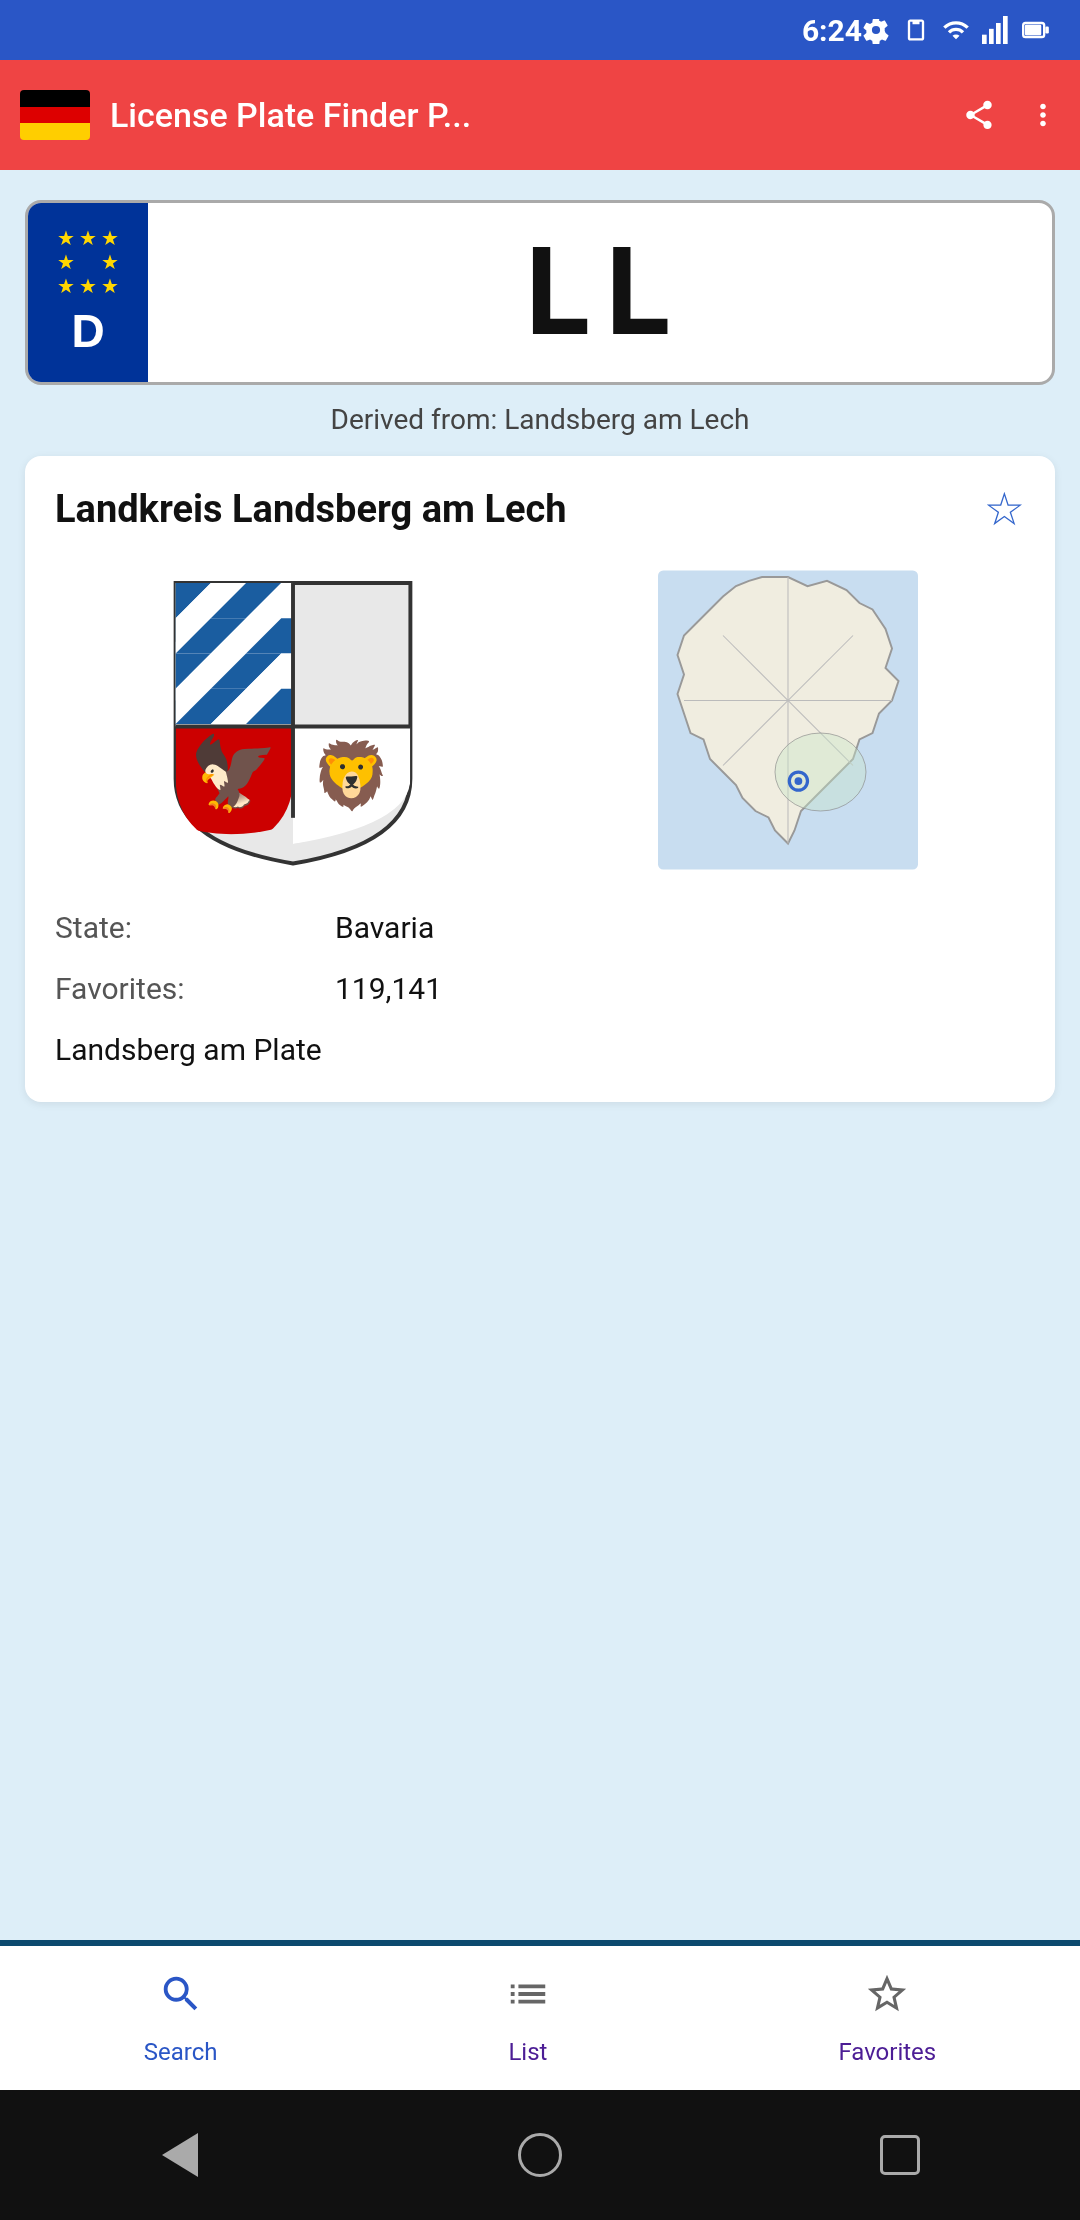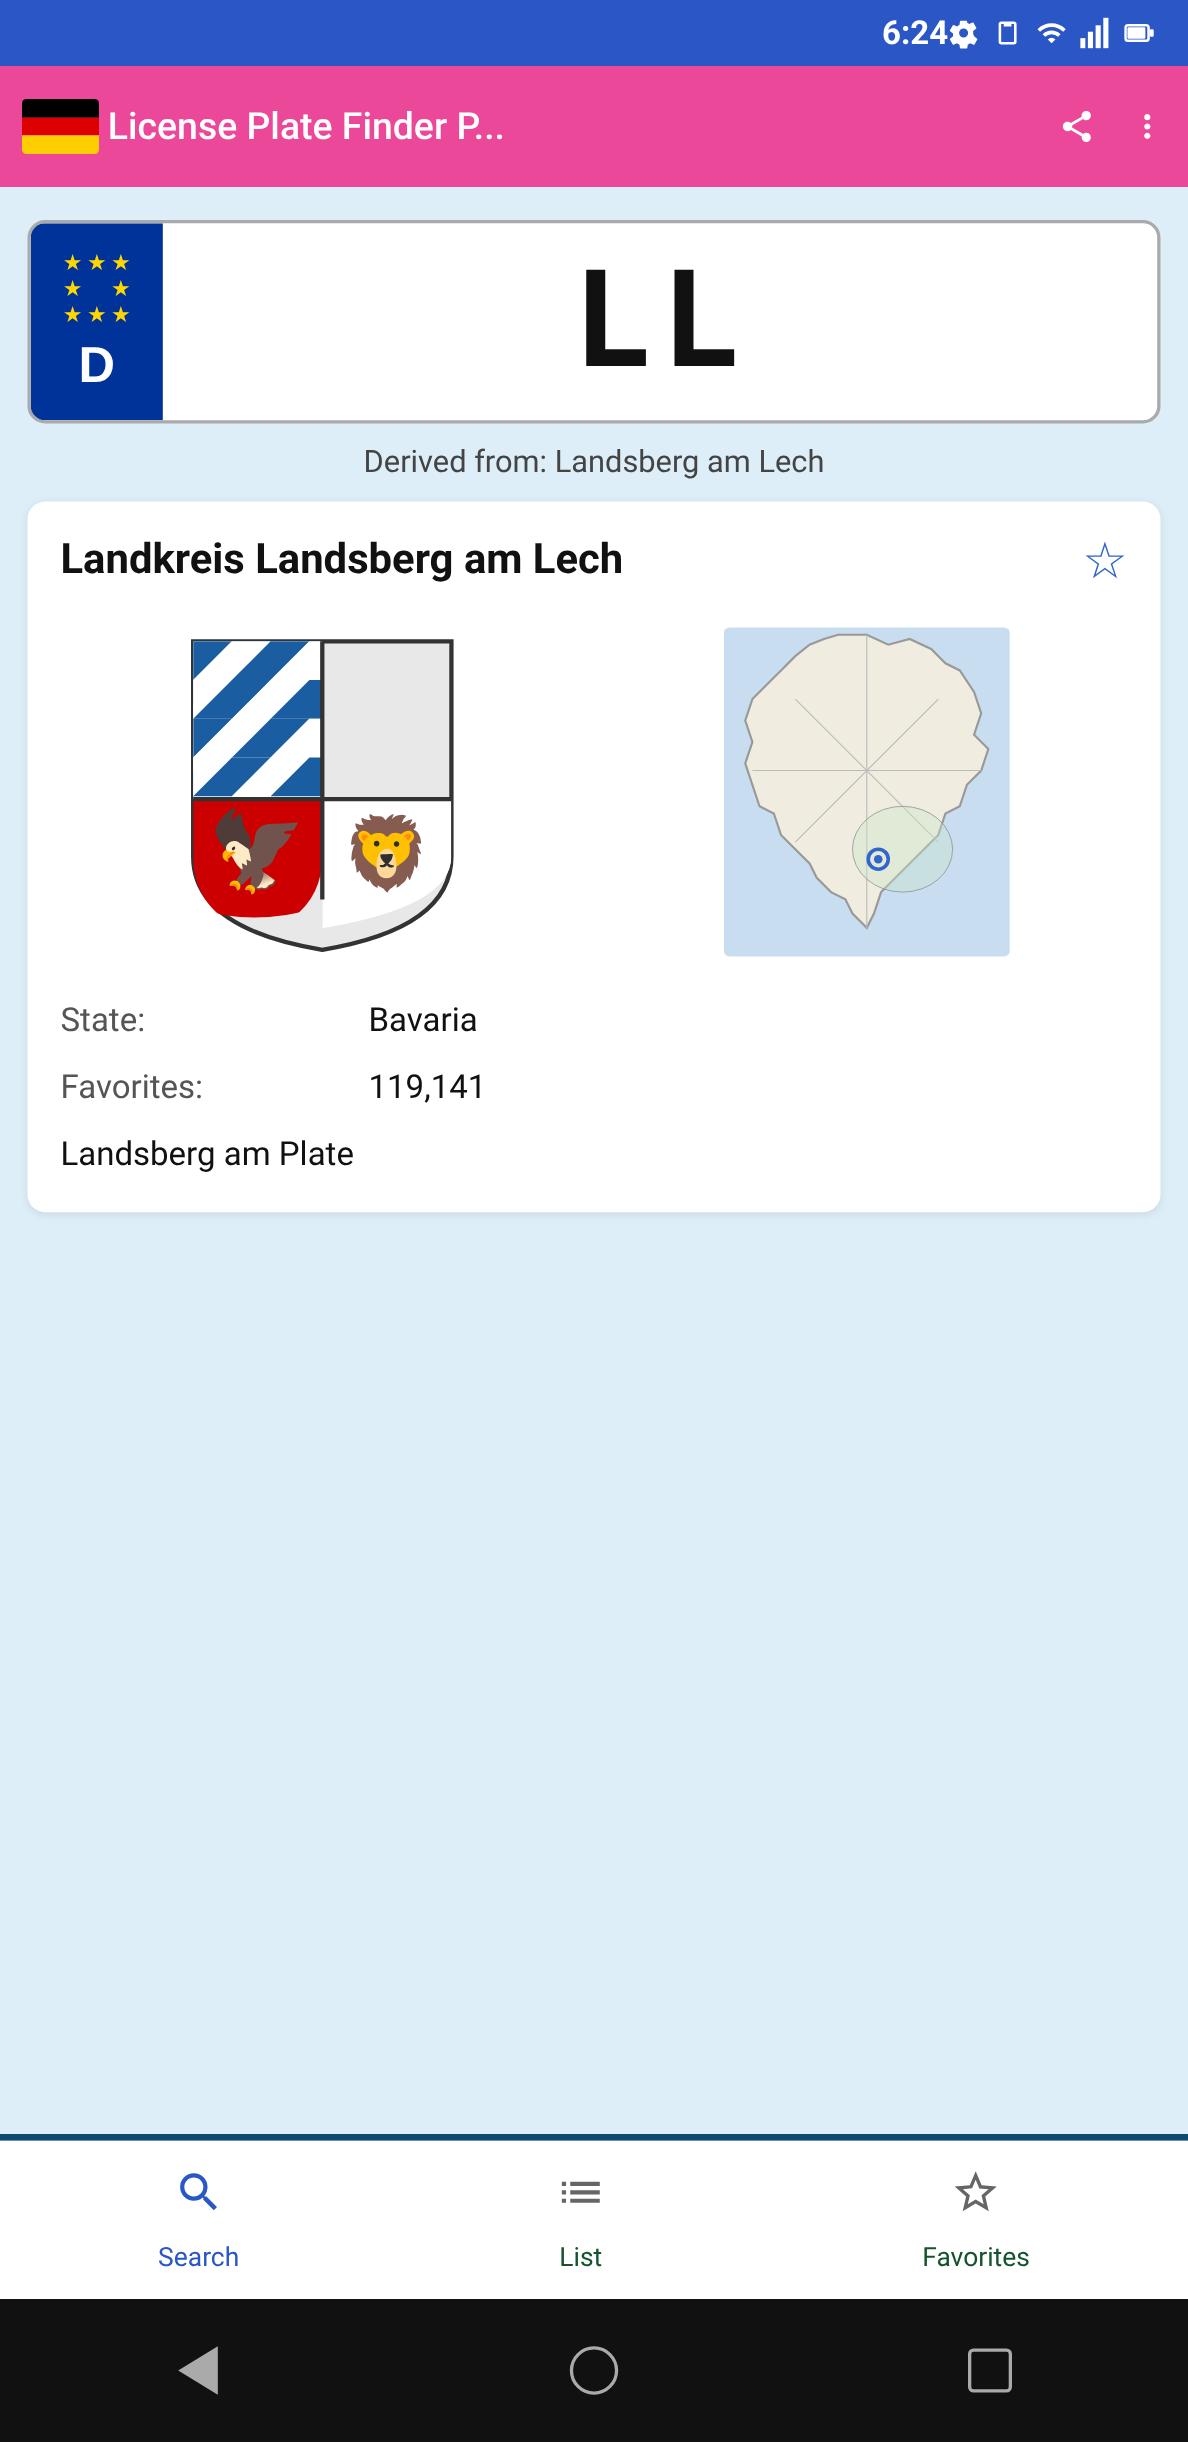--- a/index.html
+++ b/index.html
@@ -40,25 +40,25 @@
     .status-icon {
       width: 28px;
       height: 28px;
       fill: white;
     }
 
     
     .app-bar {
       width: 100%;
       height: 110px;
-      background: #ec4899;
+      background: #ef4444;
       display: flex;
       align-items: center;
       padding: 0 20px;
-      gap: 8px;
+      gap: 20px;
       color: white;
     }
 
     .app-flag {
       width: 70px;
       height: 50px;
       border-radius: 4px;
       overflow: hidden;
       flex-shrink: 0;
     }
@@ -276,21 +276,21 @@
       font-size: 46px;
       color: #666;
     }
 
     .nav-icon.active {
       color: #2a56c6;
     }
 
     .nav-label {
       font-size: 24px;
-      color: #14532d;
+      color: #4c1d95;
     }
 
     .nav-label.active {
       color: #2a56c6;
     }
 
     
     .system-nav {
       position: absolute;
       bottom: 0;

